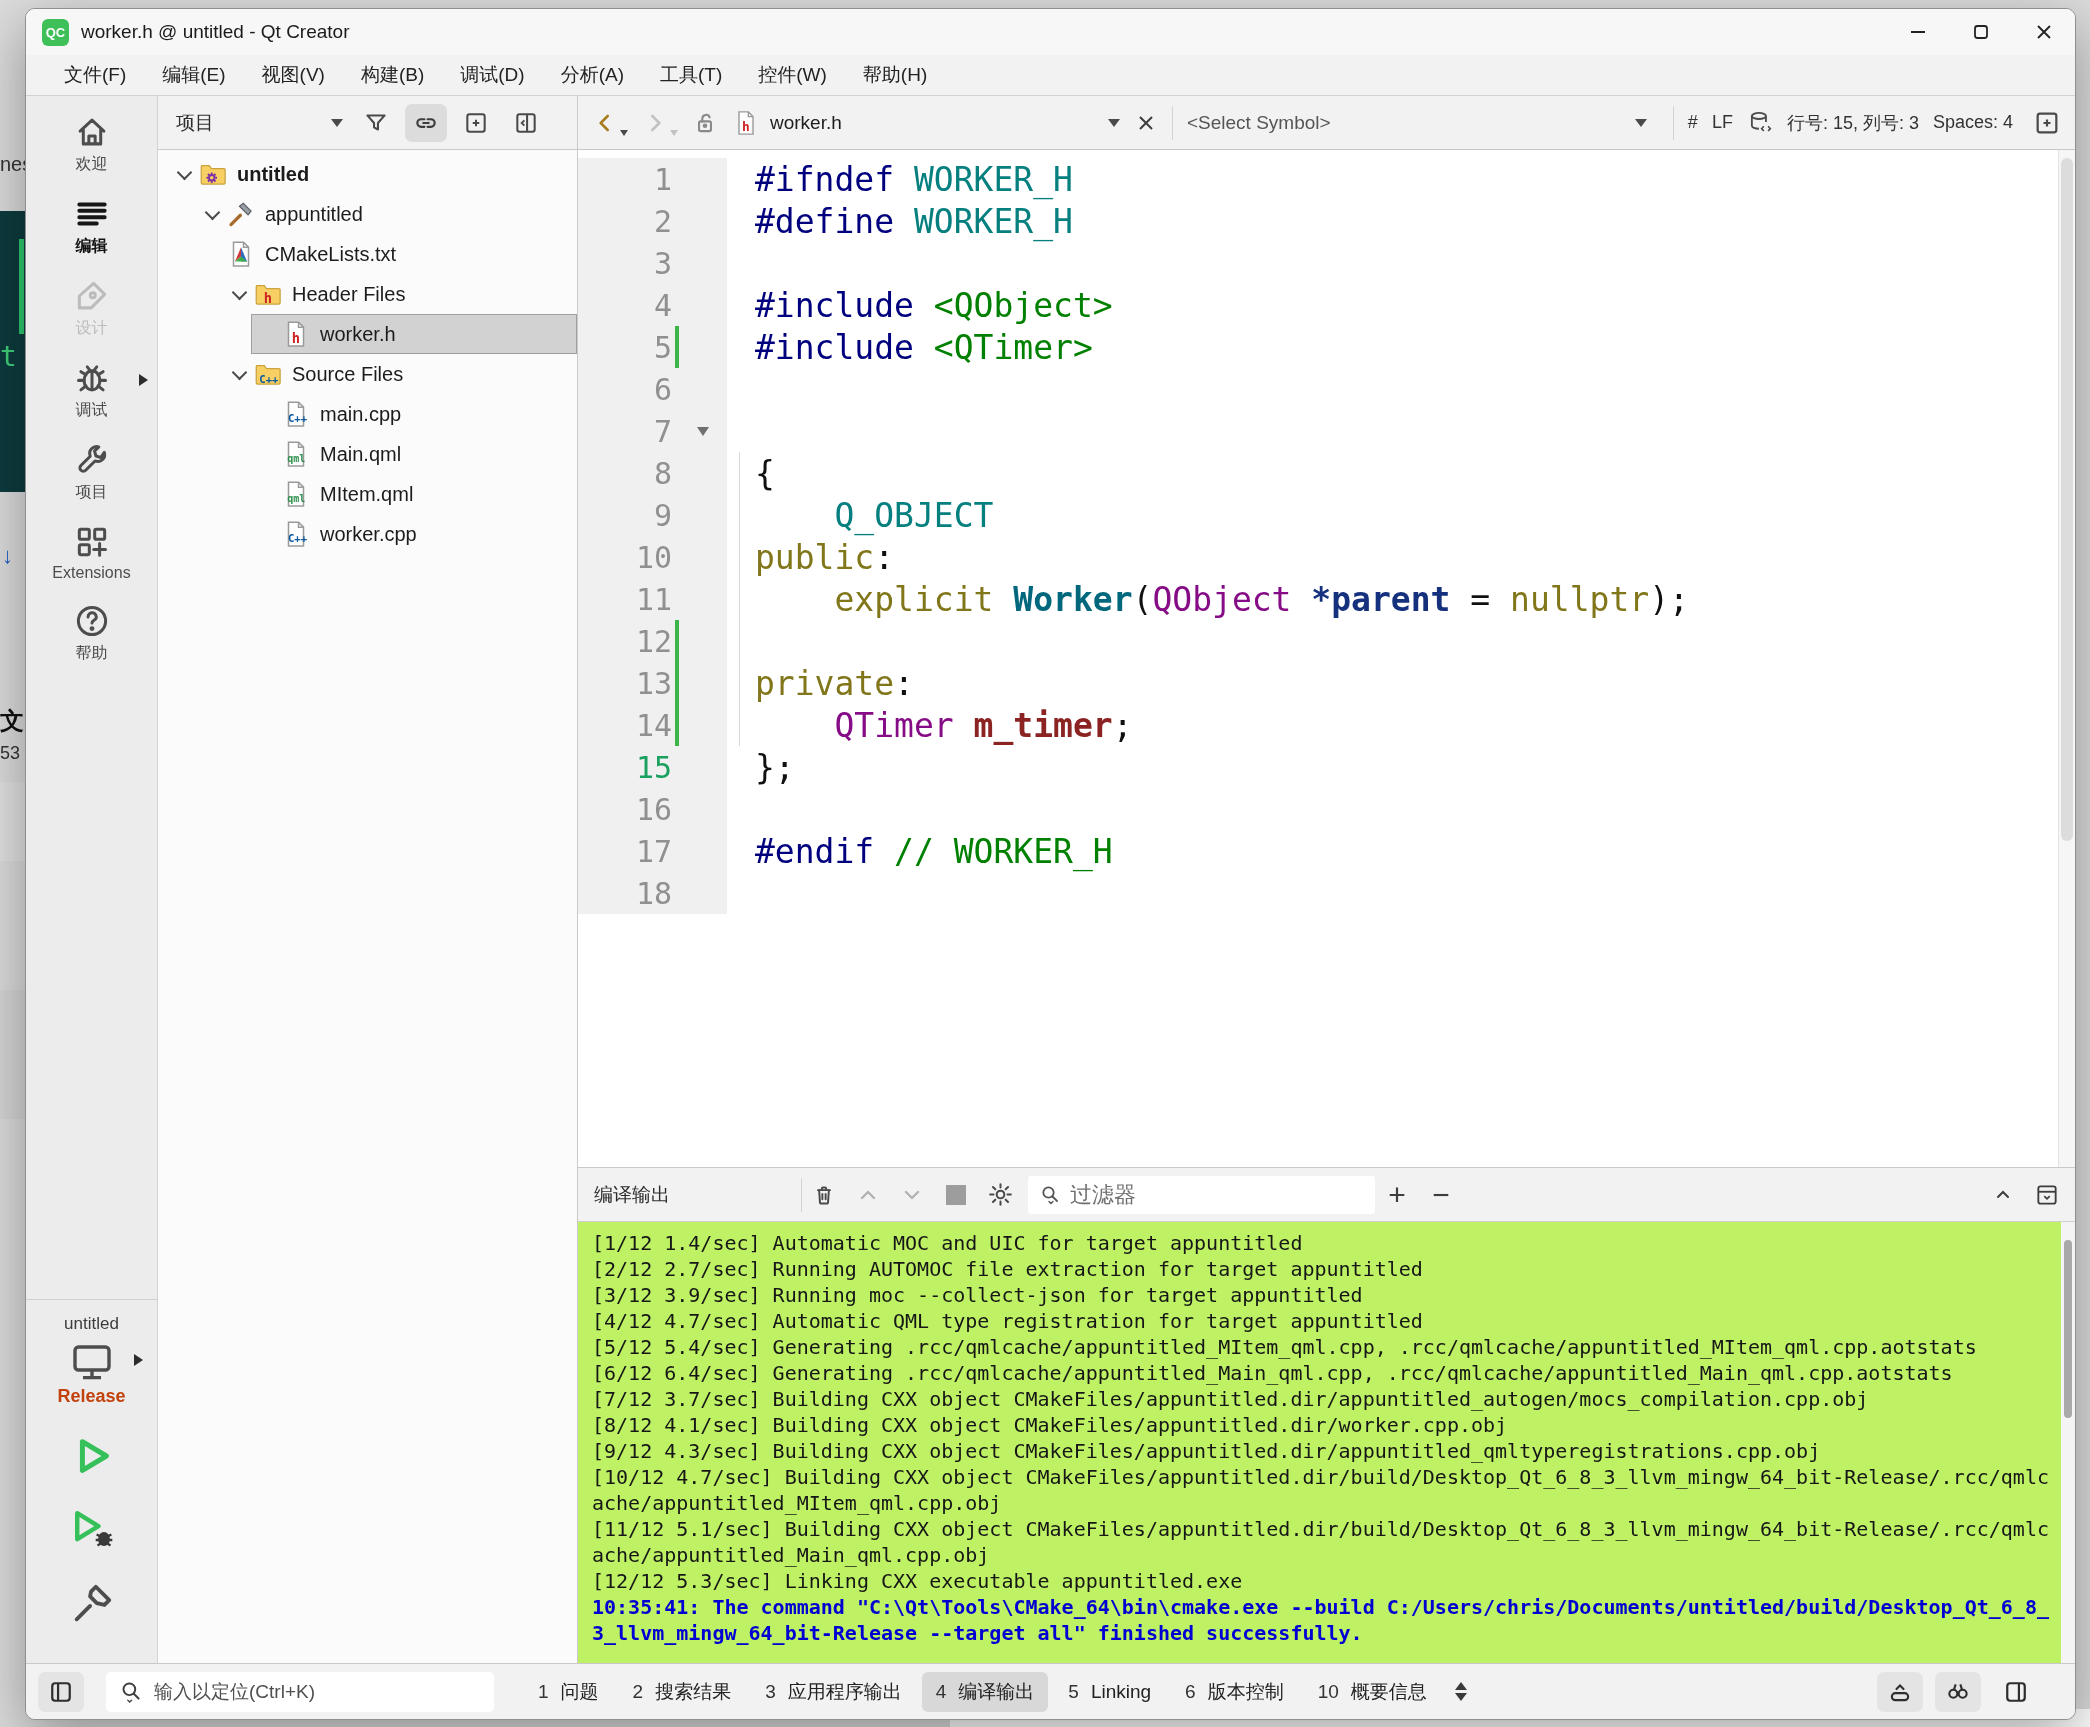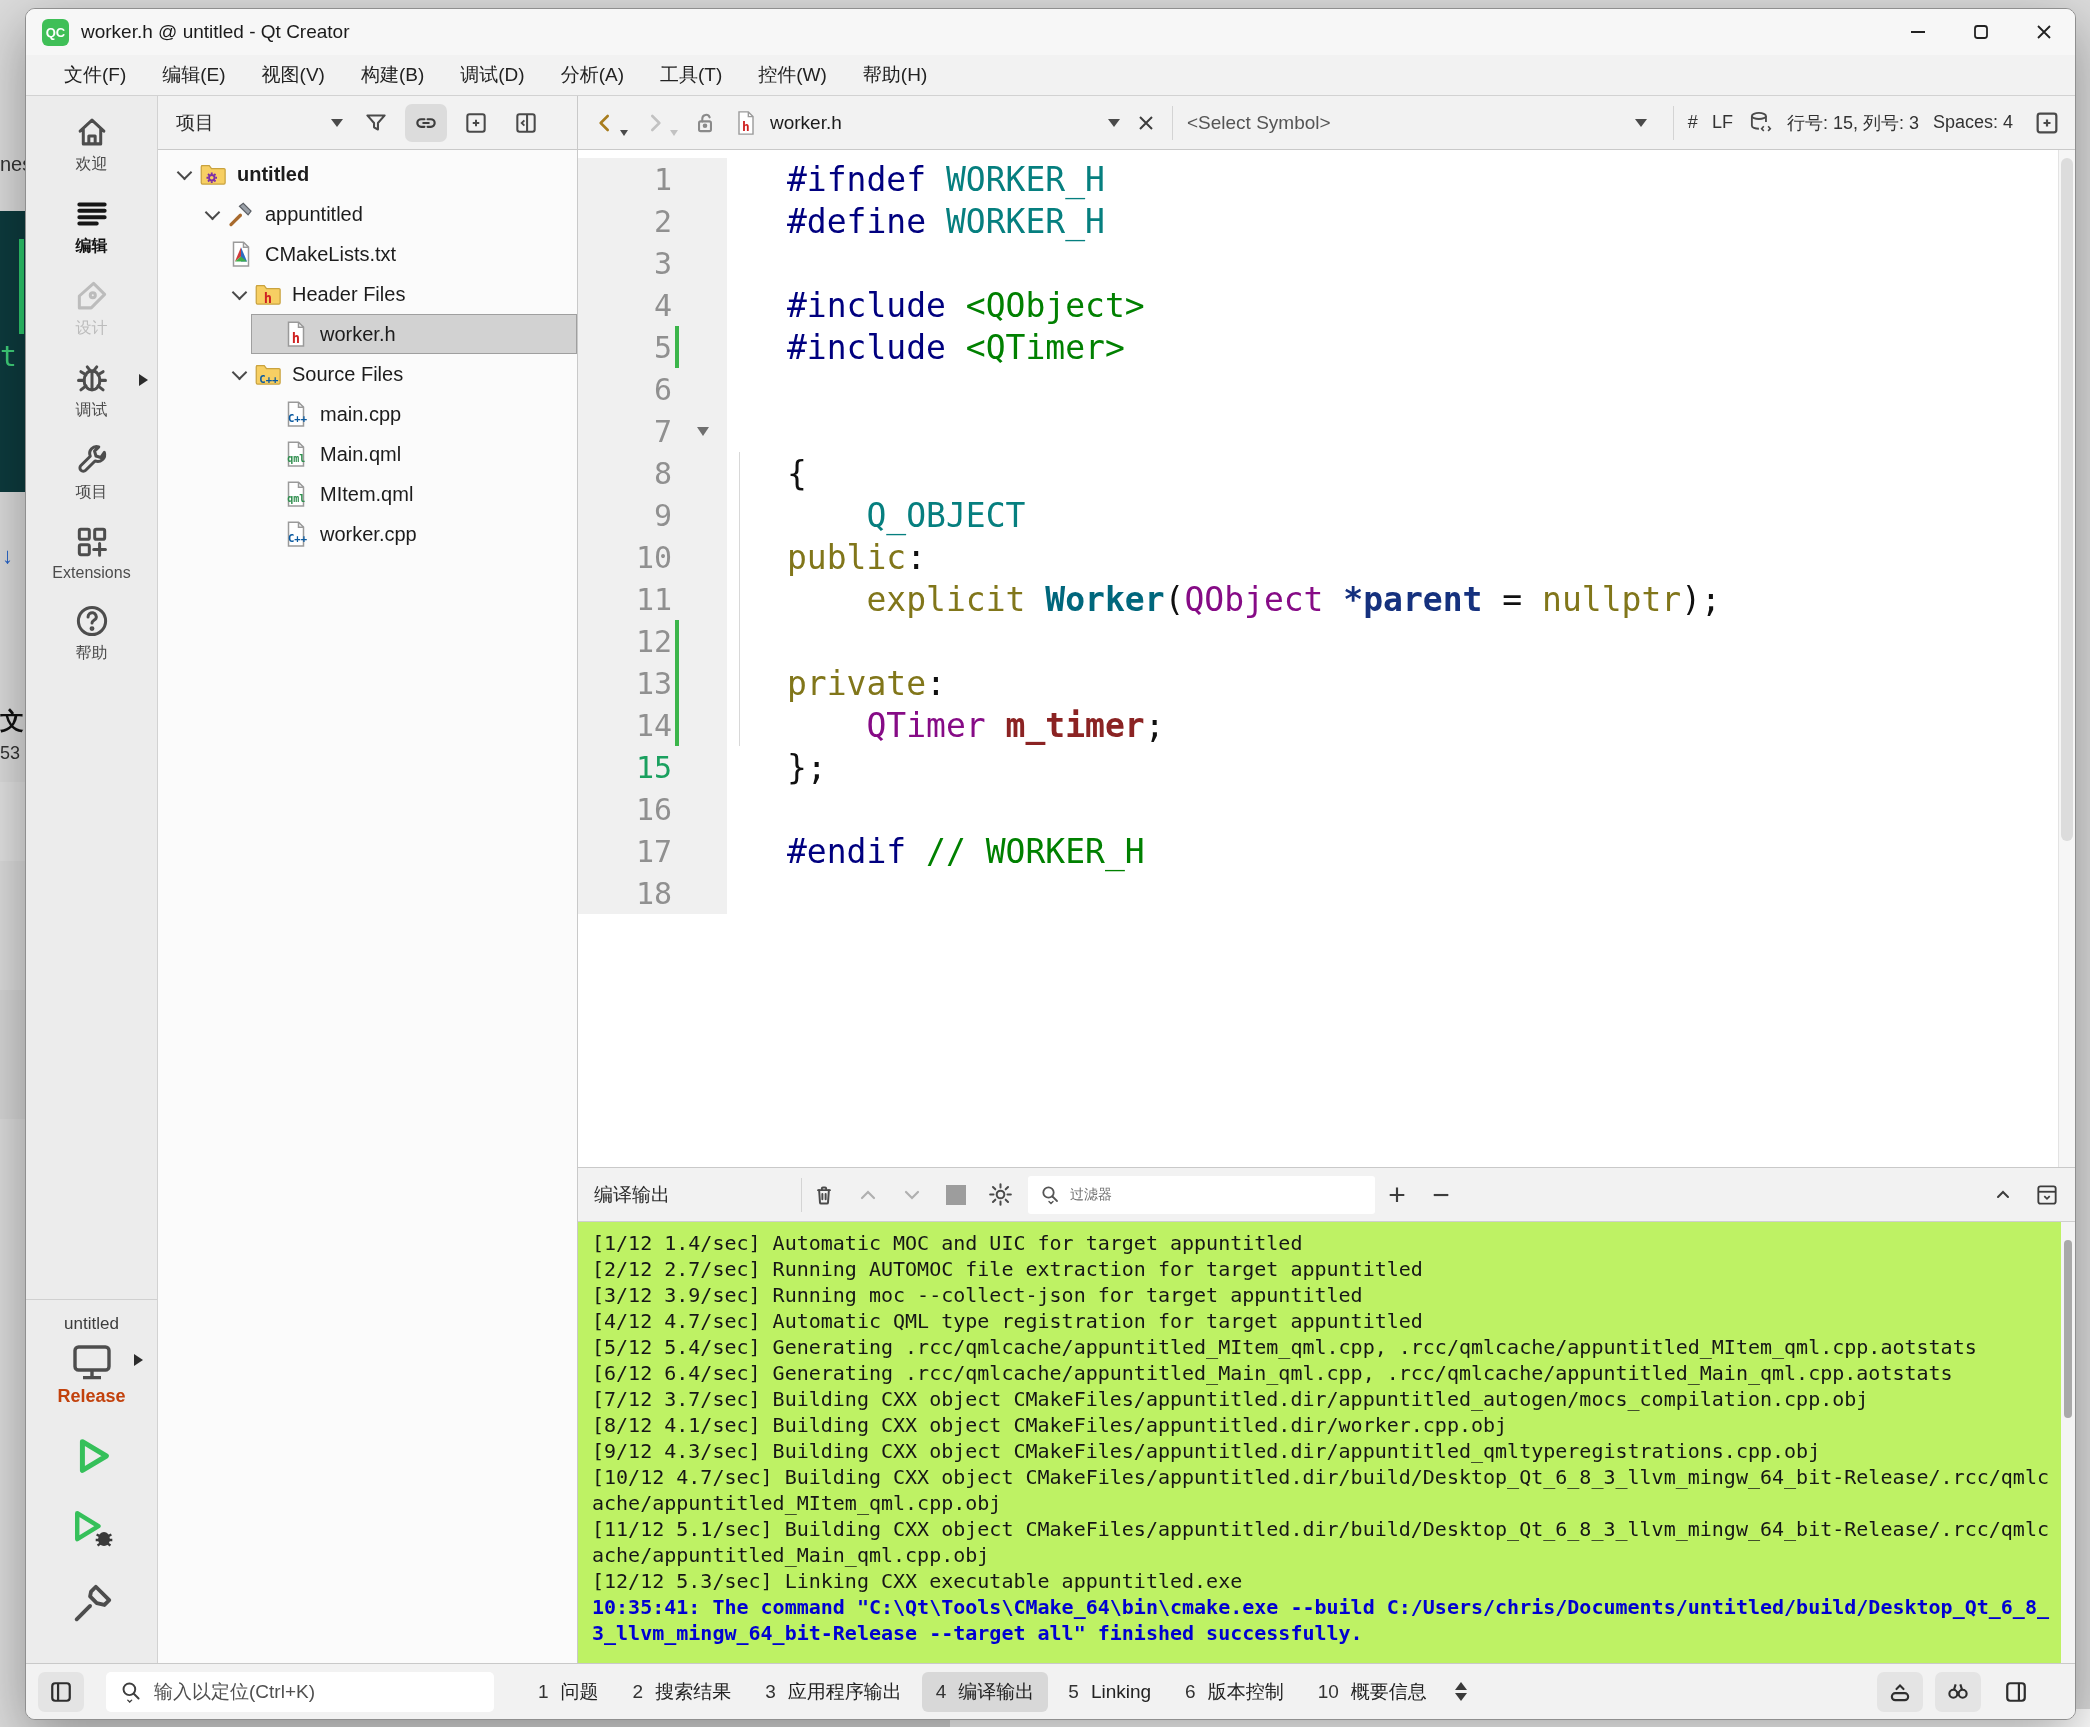--- a/index.html
+++ b/index.html
@@ -94,21 +94,21 @@
   .code-lines{position:absolute;left:0;top:8px;right:16px;}
   .code-line{position:relative;display:flex;height:42px;align-items:center;}
   .gutter{width:149px;flex:none;height:100%;background:#f0f0f0;position:relative;
     display:flex;align-items:center;}
   .ln{position:absolute;right:55px;width:79px;text-align:right;
     font:30px "DejaVu Sans Mono",monospace;color:#909090;}
   .ln.current{color:#1aa05f;}
   .changebar{position:absolute;right:48px;width:4px;top:0;bottom:0;background:#3bb54a;}
   .fold{position:absolute;right:18px;width:0;height:0;
     border-top:9px solid #6f6f6f;border-left:6px solid transparent;border-right:6px solid transparent;}
-  .code-text{font:33px "DejaVu Sans Mono",monospace;white-space:pre;padding-left:28px;position:relative;margin-left:32px;}
+  .code-text{font:33px "DejaVu Sans Mono",monospace;white-space:pre;padding-left:28px;position:relative;}
   .guide{position:absolute;left:161px;top:0;bottom:0;width:1px;background:#d8d8d8;}
   .tk-pp{color:#00007f;}
   .tk-mac{color:#067f7f;}
   .tk-inc{color:#008000;}
   .tk-kw{color:#81761a;}
   .tk-type{color:#860b86;}
   .tk-typeb{color:#860b86;font-weight:bold;}
   .tk-fn{color:#00677c;font-weight:bold;}
   .tk-param{color:#15317e;font-weight:bold;}
   .tk-field{color:#8b2323;font-weight:bold;}
@@ -118,21 +118,21 @@
   .editor-thumb{position:absolute;left:2px;right:2px;top:8px;height:683px;background:#dcdcdc;border-radius:6px;}
   
   .output-pane{height:495px;flex:none;border-top:1px solid #c9c9c9;display:flex;flex-direction:column;background:#f2f2f2;}
   .output-header{height:53px;flex:none;display:flex;align-items:center;border-bottom:1px solid #cfcfcf;}
   .output-title{width:223px;flex:none;padding-left:16px;font-size:19px;color:#2c2c2c;box-sizing:border-box;}
   .oh-sep{width:1px;height:34px;background:#d4d4d4;flex:none;}
   .oh-btn{width:44px;height:38px;display:flex;align-items:center;justify-content:center;flex:none;}
   .stop-square{width:20px;height:20px;background:#9d9d9d;}
   .filter-box{width:337px;height:38px;background:#fff;border-radius:3px;display:flex;align-items:center;
     padding-left:10px;gap:6px;margin-left:6px;flex:none;}
-  .filter-box input{border:none;outline:none;font-size:14px;color:#c2410c;width:238px;background:transparent;
+  .filter-box input{border:none;outline:none;font-size:22px;color:#c2410c;width:238px;background:transparent;
     font-family:Liberation Serif, serif;}
   .filter-box input::placeholder{color:#6f6f6f;opacity:1;}
   .glyph-btn{font-size:30px;color:#3d3d3d;width:44px;text-align:center;font-weight:300;}
   .output-log{flex:1;background:#bef264;position:relative;overflow:hidden;
     padding:8px 20px 0 14px;}
   .log-line{font:20px "DejaVu Sans Mono",monospace;line-height:26px;color:#161616;
     white-space:pre-wrap;word-break:break-all;}
   .log-line.success{color:#0000d2;font-weight:bold;}
   .output-scrollbar{position:absolute;right:0;top:0;bottom:0;width:14px;background:#f4f4f4;}
   .output-thumb{position:absolute;left:3px;right:3px;top:18px;height:178px;background:#a9a9a9;border-radius:6px;}

